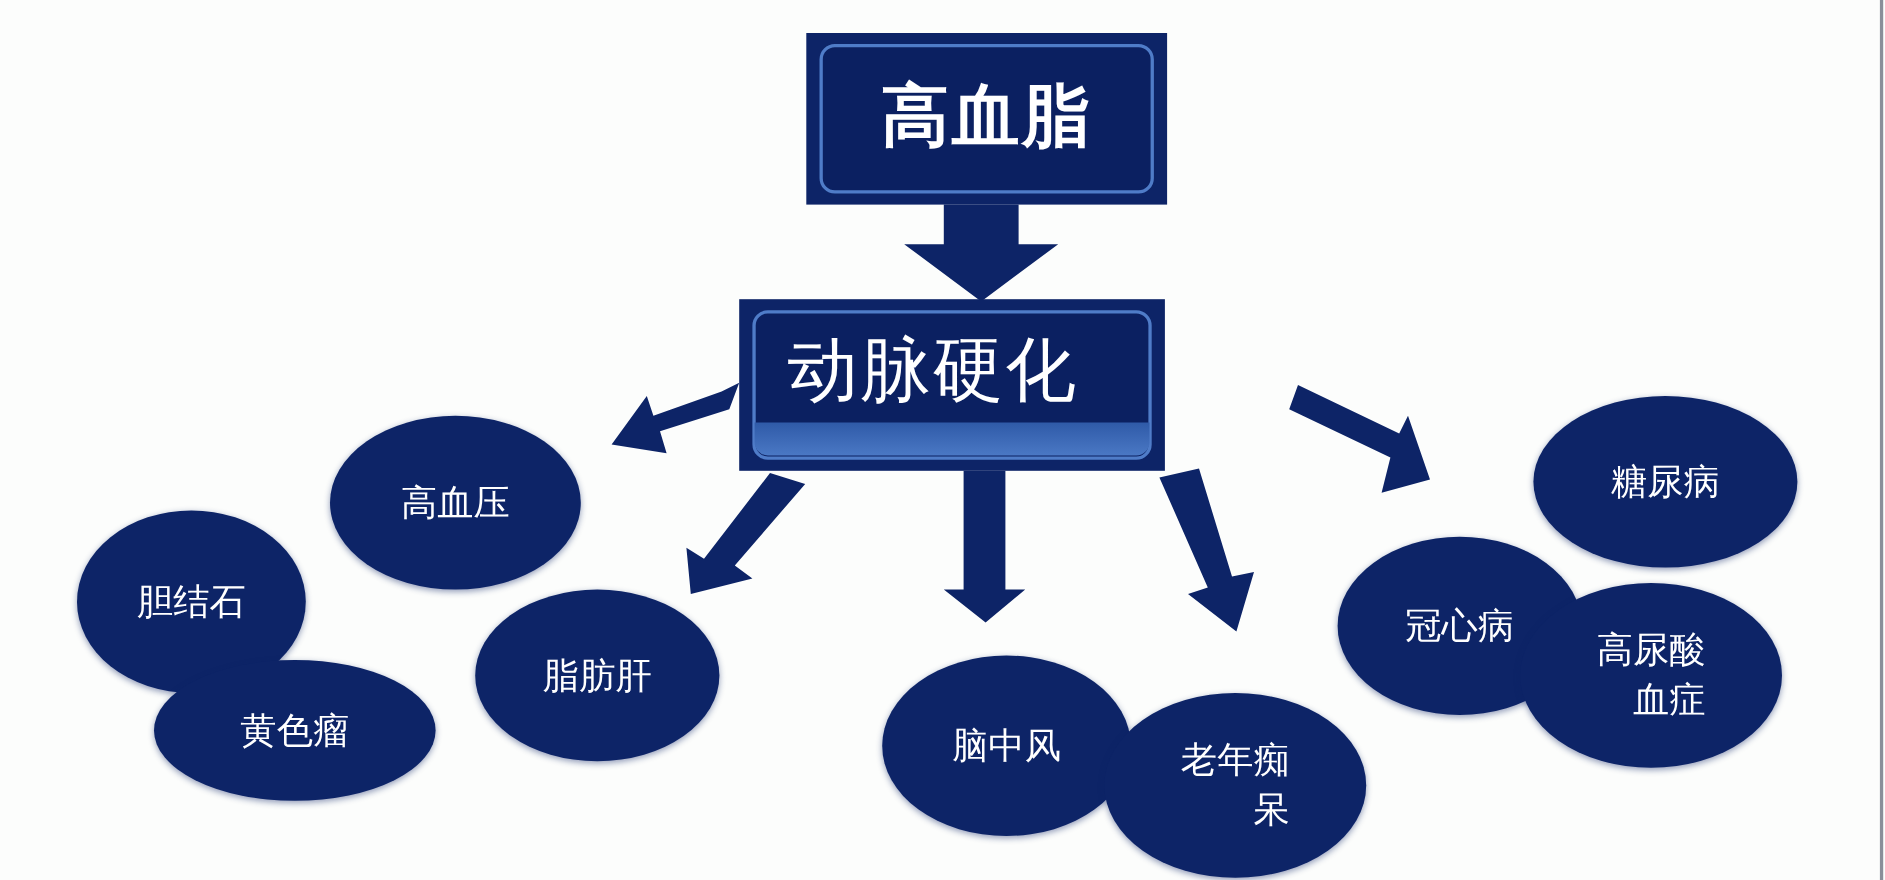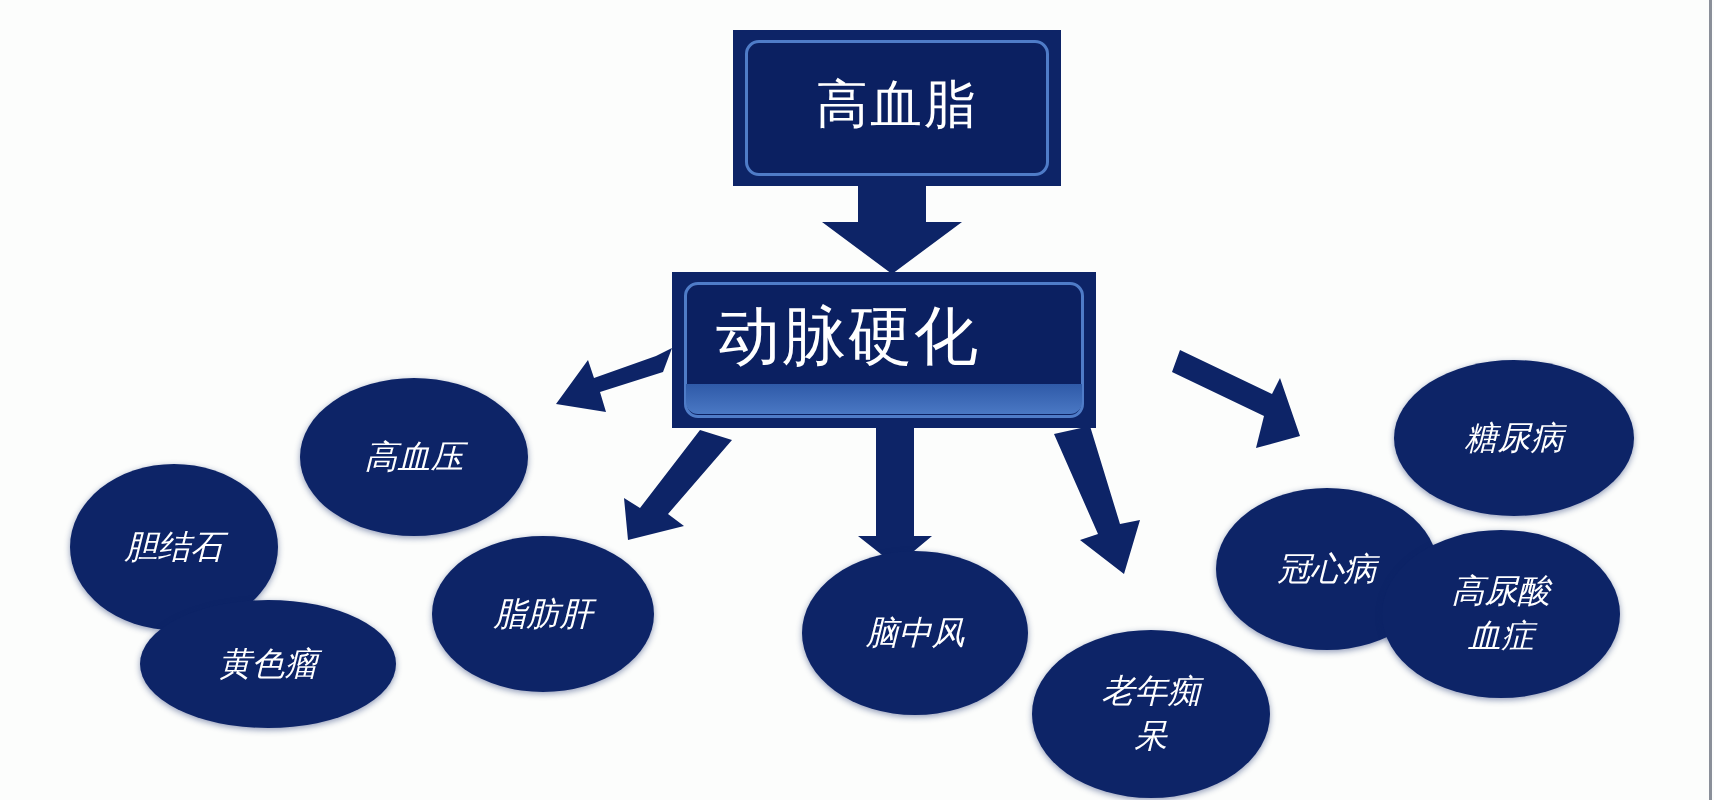--- a/index.html
+++ b/index.html
@@ -23,28 +23,28 @@
   .box .shine {
     position:absolute; left:14px; right:14px; bottom:14px; height:30px;
     border-radius:0 0 12px 12px;
     background:linear-gradient(#2f5aa8,#4a78c4);
   }
   .box .label {
     position:absolute; left:0; right:0; top:0; bottom:0;
     display:flex; align-items:center; color:#ffffff;
   }
   #box-top { left:733px; top:30px; width:328px; height:156px; }
-  #box-top .label { justify-content:center; font-size:52px; font-weight:normal; letter-spacing:2px; padding-bottom:6px; }
-  #box-mid { left:672px; top:272px; width:424px; height:156px; }
+  #box-top .label { justify-content:center; font-size:62px; font-weight:bold; letter-spacing:2px; padding-bottom:6px; }
+  #box-mid { left:672px; top:272px; width:387px; height:156px; }
   #box-mid .label { justify-content:flex-start; padding-left:44px; font-size:64px; letter-spacing:2px; padding-bottom:28px; }
   .ellipse {
     position:absolute; background:#0d2467; border-radius:50%;
     box-shadow: 0 2px 6px rgba(13,36,103,0.45);
-    display:flex; align-items:center; justify-content:center; text-align:center;
-    color:#ffffff; font-size:33px; line-height:1.35;font-style:italic;
+    display:flex; align-items:center; justify-content:center; text-align:right;
+    color:#ffffff; font-size:33px; line-height:1.35;
   }
   svg.arrows { position:absolute; left:0; top:0; }
 </style>
 </head>
 <body>
 
 <div class="right-edge"></div>
 
 <svg class="arrows" width="1714" height="800">
   <g fill="#0d2467">
@@ -83,25 +83,25 @@
 </div>
 
 <div class="ellipse" style="left:140px; top:600px; width:256px; height:128px;">
   <span>黄色瘤</span>
 </div>
 
 <div class="ellipse" style="left:432px; top:536px; width:222px; height:156px;">
   <span>脂肪肝</span>
 </div>
 
-<div class="ellipse" style="left:802px; top:551px; width:226px; height:164px;">
+<div class="ellipse" style="left:802px; top:596px; width:226px; height:164px;">
   <span>脑中风</span>
 </div>
 
-<div class="ellipse" style="left:1032px; top:630px; width:238px; height:168px;">
+<div class="ellipse" style="left:1004px; top:630px; width:238px; height:168px;">
   <span>
     <span>老年痴</span><br>
     <span>呆</span>
   </span>
 </div>
 
 <div class="ellipse" style="left:1216px; top:488px; width:222px; height:162px;">
   <span>冠心病</span>
 </div>
 

